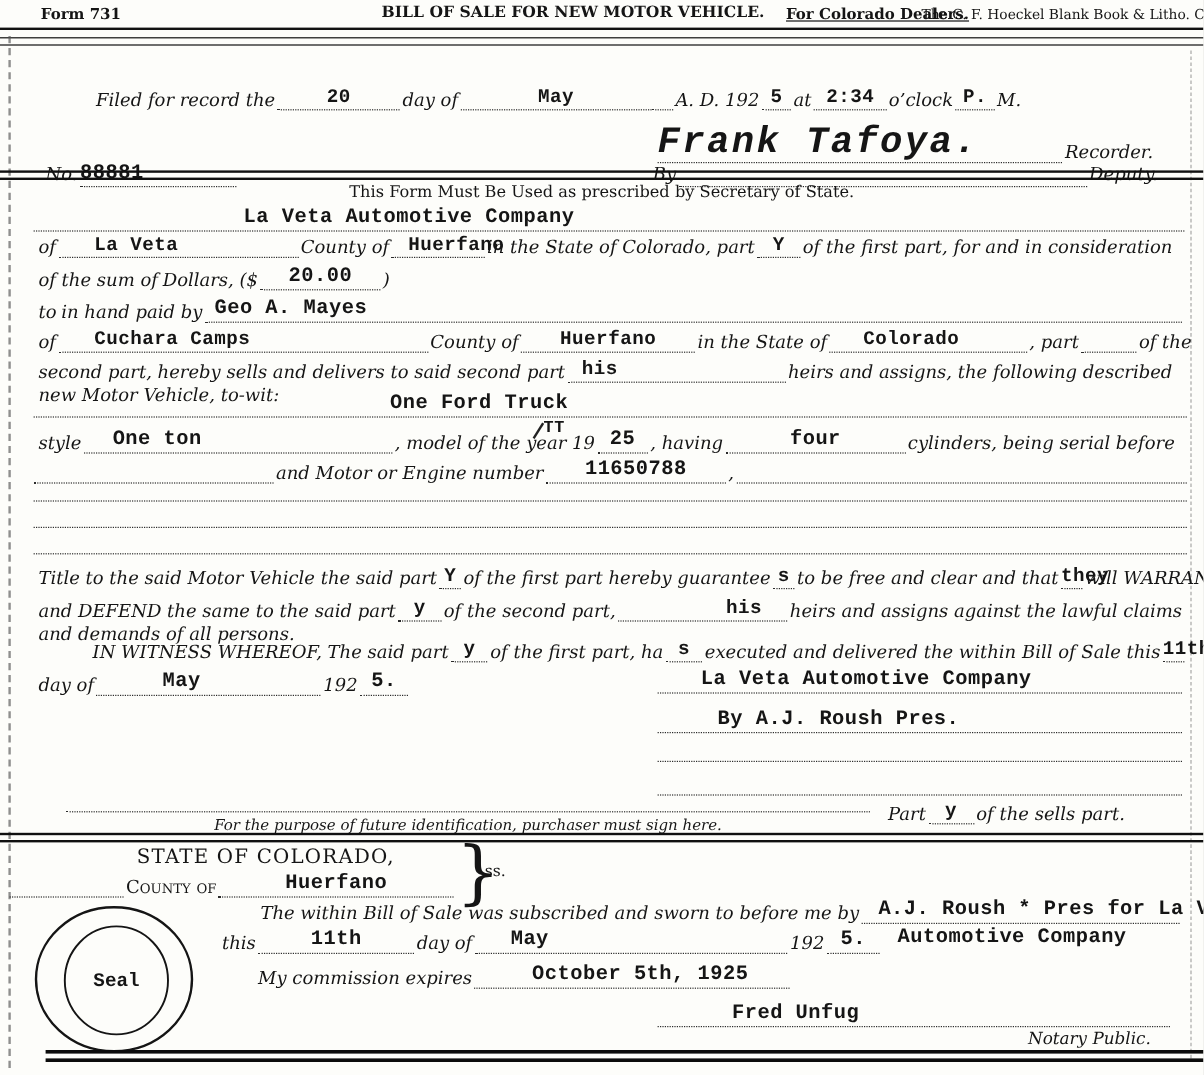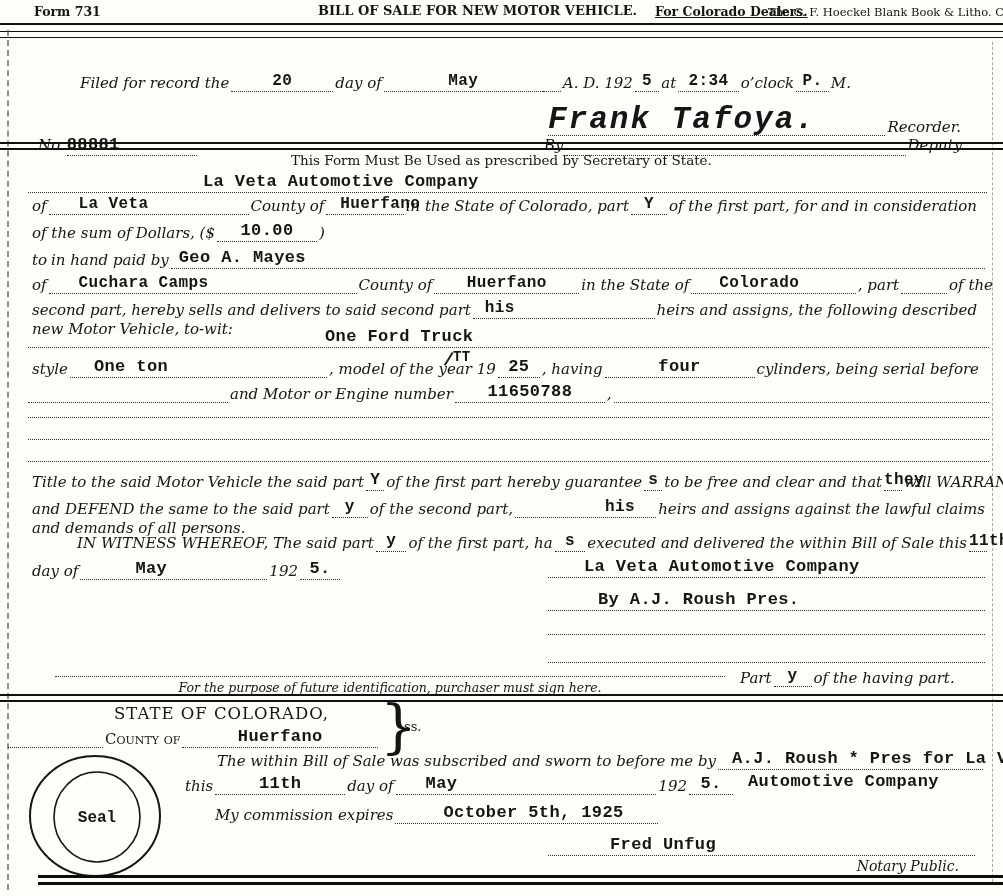--- a/index.html
+++ b/index.html
@@ -86,21 +86,21 @@
     <span class="lbl">County of</span>
     <span class="fill fx tl" style="padding-left:14px;">Huerfano</span>
     <span class="lbl">in the State of Colorado, part</span>
     <span class="fill" style="width:36px;">Y</span>
     <span class="lbl">of the first part, for and in consideration</span>
   </div>
 
   <div class="row" style="left:30px;right:14px;top:220px;">
     <span class="lbl">of the sum of</span>
     <span class="lbl">Dollars, ($</span>
-    <span class="fill t17" style="width:100px;">10.00</span>
+    <span class="fill t17" style="width:100px;">20.00</span>
     <span class="lbl">)</span>
   </div>
 
   <div class="row" style="left:30px;right:18px;top:247px;">
     <span class="lbl">to</span>
     <span class="lbl">in hand paid by</span>
     <span class="fill fx tl t17" style="padding-left:8px;">Geo A. Mayes</span>
   </div>
 
   <div class="row" style="left:30px;right:8px;top:273px;">
@@ -205,21 +205,21 @@
   </div>
   <div class="row" style="left:548px;right:18px;top:617px;height:18px;">
       <span class="fill fx"></span>
     </div>
   <div class="row" style="left:548px;right:18px;top:645px;height:18px;">
       <span class="fill fx"></span>
     </div>
   <div class="row" style="left:738px;top:666px;">
     <span class="lbl">Part</span>
     <span class="fill" style="width:38px;">y</span>
-    <span class="lbl">of the having part.</span>
+    <span class="lbl">of the sells part.</span>
   </div>
 
   <div class="row" style="left:55px;width:670px;top:659px;height:18px;">
       <span class="fill fx"></span>
     </div>
   <div class="abs caption" style="left:55px;width:670px;top:680px;">For the purpose of future identification, purchaser must sign here.</div>
 
   <div class="drule" style="left:0;right:0;top:694px;"></div>
 
   <span class="abs rom" style="left:114px;top:704px;font-size:16.5px;letter-spacing:1px;">STATE OF COLORADO,</span>

